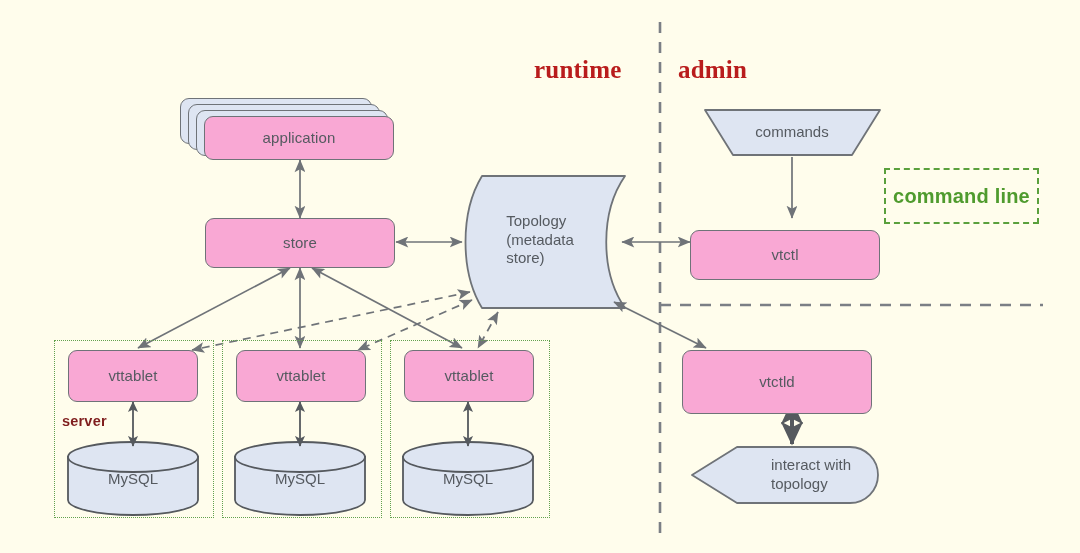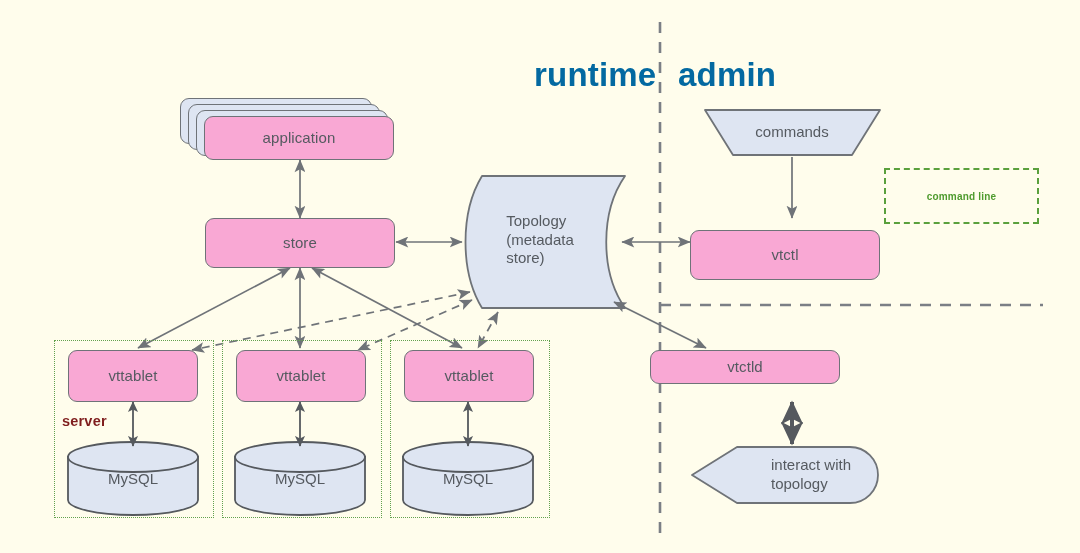--- a/index.html
+++ b/index.html
@@ -70,30 +70,31 @@
     position: absolute;
     border: 2px dashed #5aa03c;
     box-sizing: border-box;
     display: flex;
     align-items: center;
     justify-content: center;
   }
   .legend-box span {
     color: #4f9b2e;
     font-weight: bold;
-    font-size: 10px;
+    font-size: 20px;
     letter-spacing: .2px;
   }
   .section-title {
     position: absolute;
-    color: #0369a1;
+    color: #b91c1c;
     font-weight: bold;
-    font-size: 33px;
+    font-size: 25px;
     letter-spacing: .2px;
     white-space: nowrap;
+    font-family: Liberation Serif, serif;
   }
   .shape-label {
     position: absolute;
     color: #555a60;
     font-size: 15px;
     line-height: 1.25;
     white-space: pre-line;
     display: flex;
     align-items: center;
     justify-content: center;
@@ -194,21 +195,21 @@
   </div>
 
   <div class="shape-label" style="left:732px; top:112px; width:120px; height:40px;">
     <span>commands</span>
   </div>
 
   <div class="node boxnode" style="left:690px; top:218px; width:190px; height:50px;margin-top:12px;">
     <span>vtctl</span>
   </div>
 
-  <div class="node boxnode" style="left:650px; top:350px; width:190px; height:34px;">
+  <div class="node boxnode" style="left:682px; top:350px; width:190px; height:64px;">
     <span>vtctld</span>
   </div>
 
   <div class="shape-label" style="left:736px; top:452px; width:150px; height:46px;">
     <span>interact with
 topology</span>
   </div>
 
   <div class="server-group" style="left:54px; top:340px; width:160px; height:178px;"></div>
   <div class="server-group" style="left:222px; top:340px; width:160px; height:178px;"></div>

